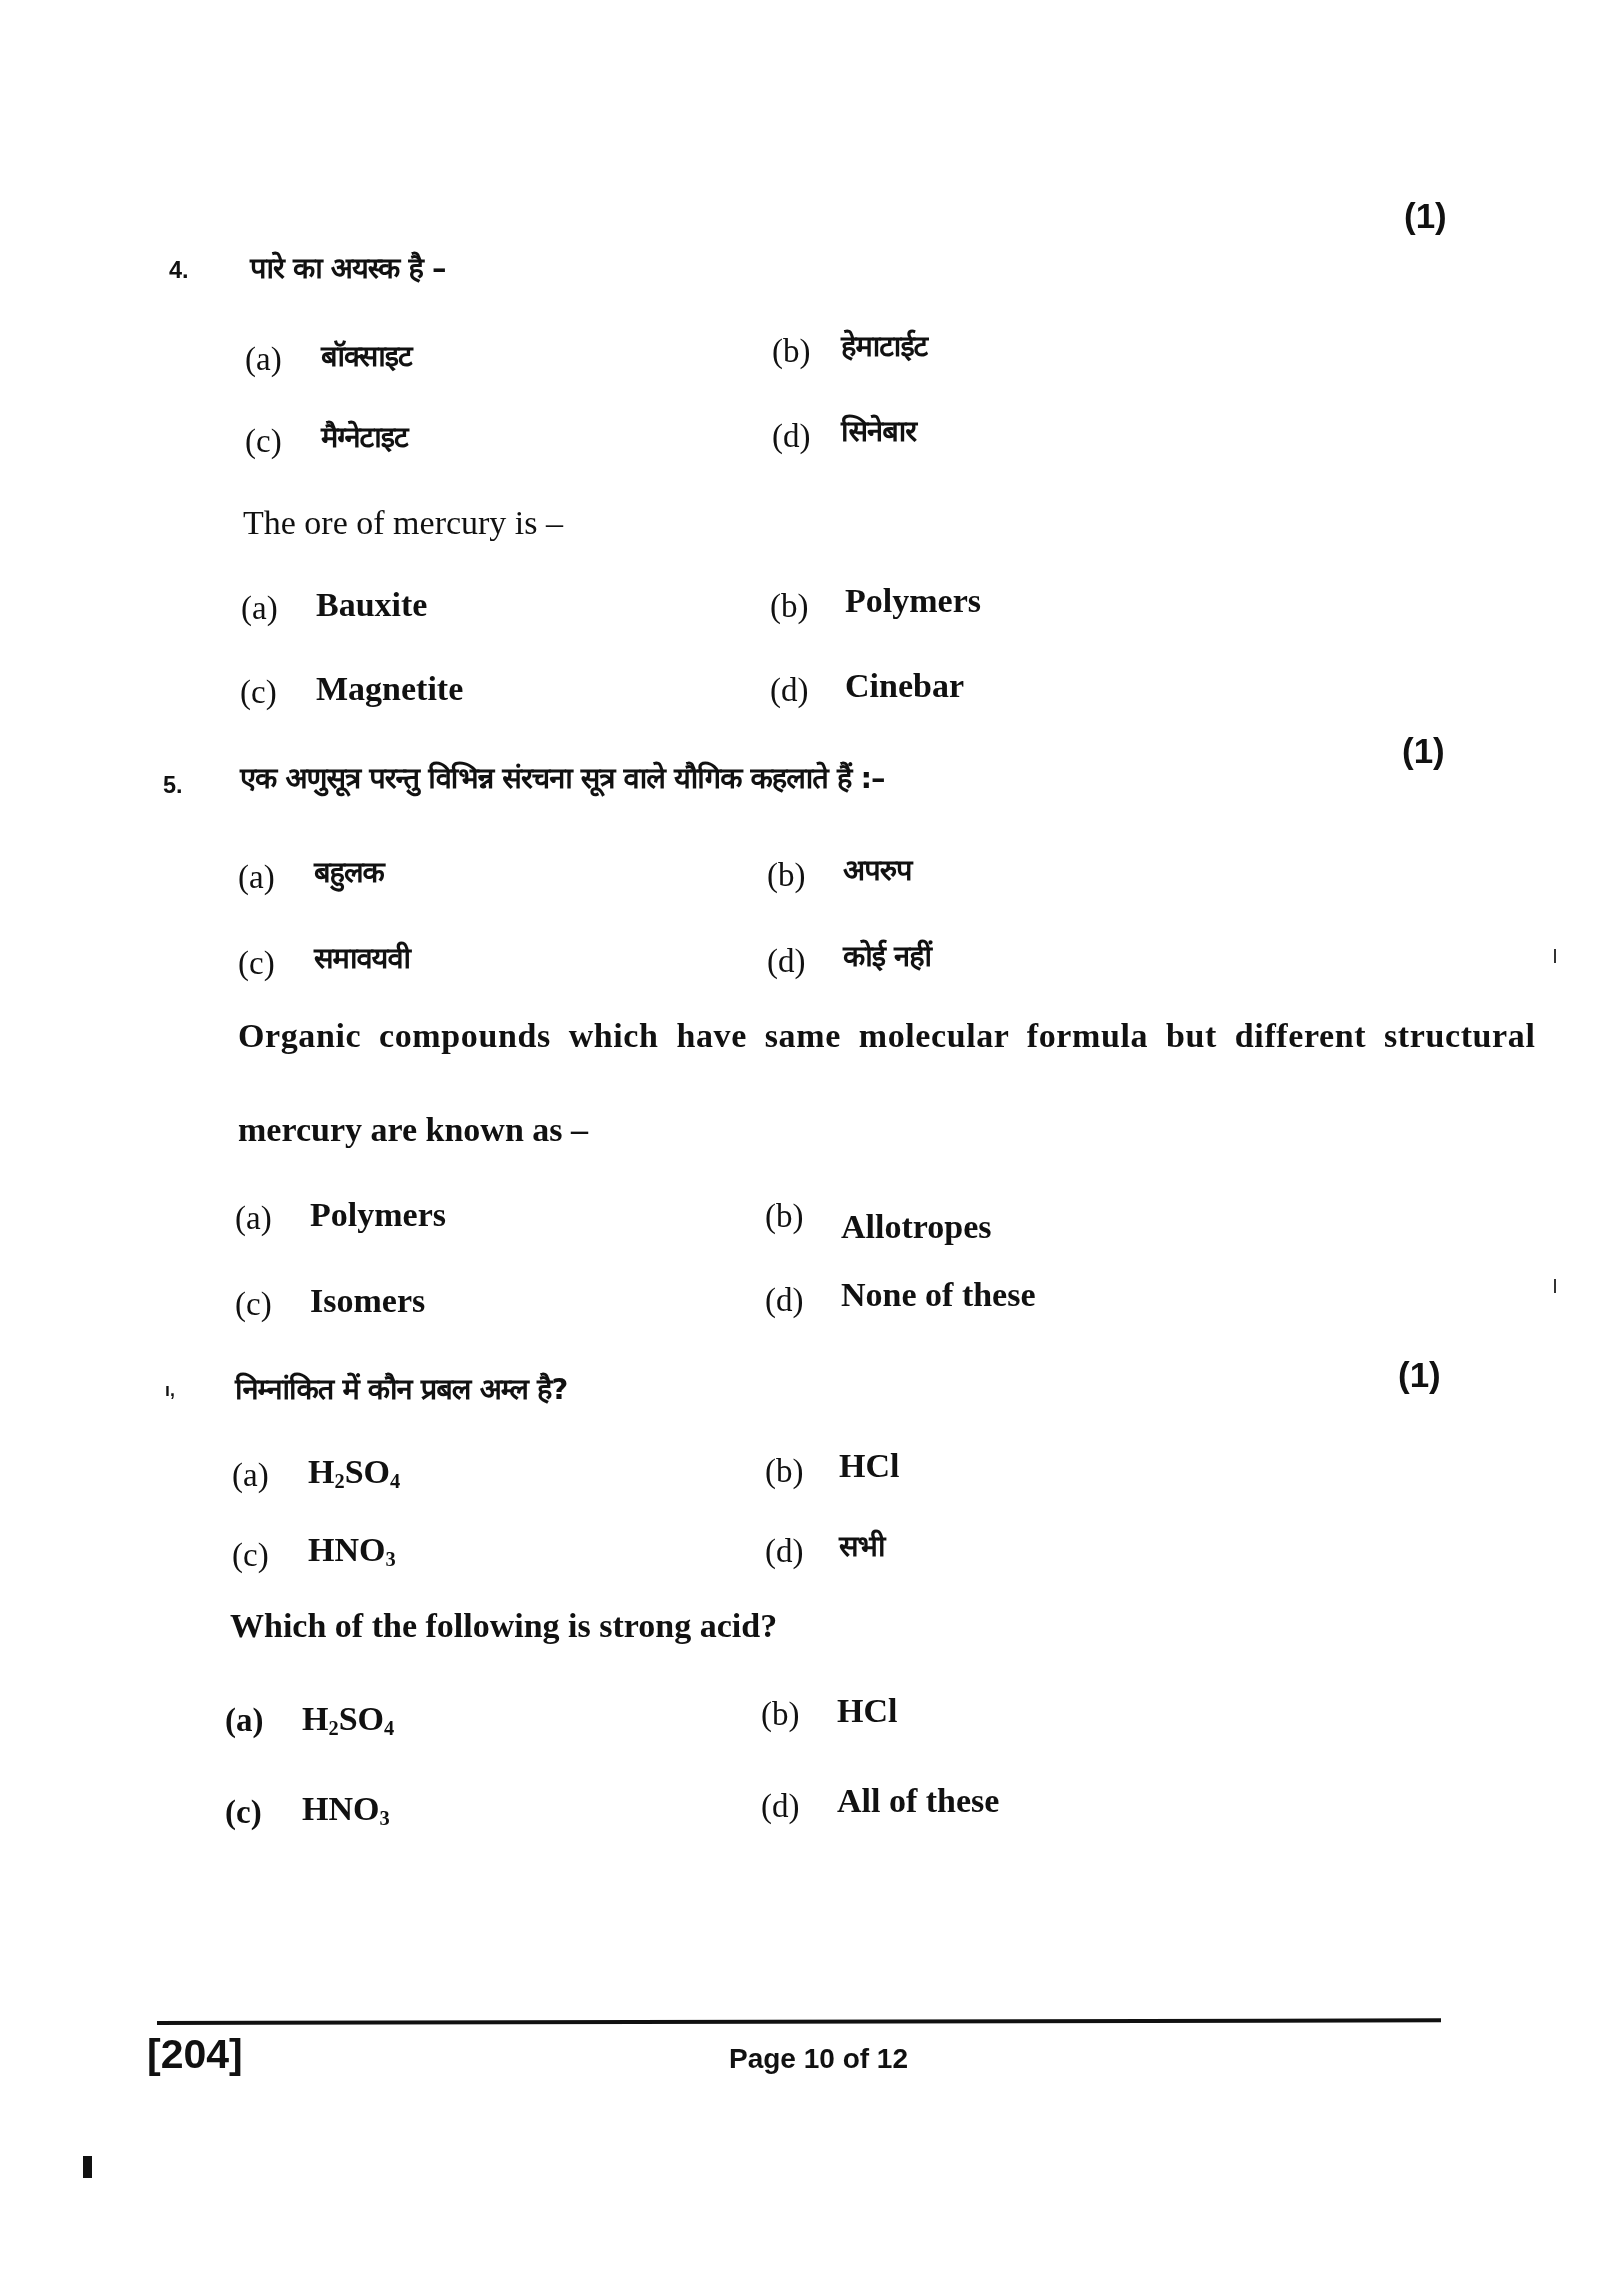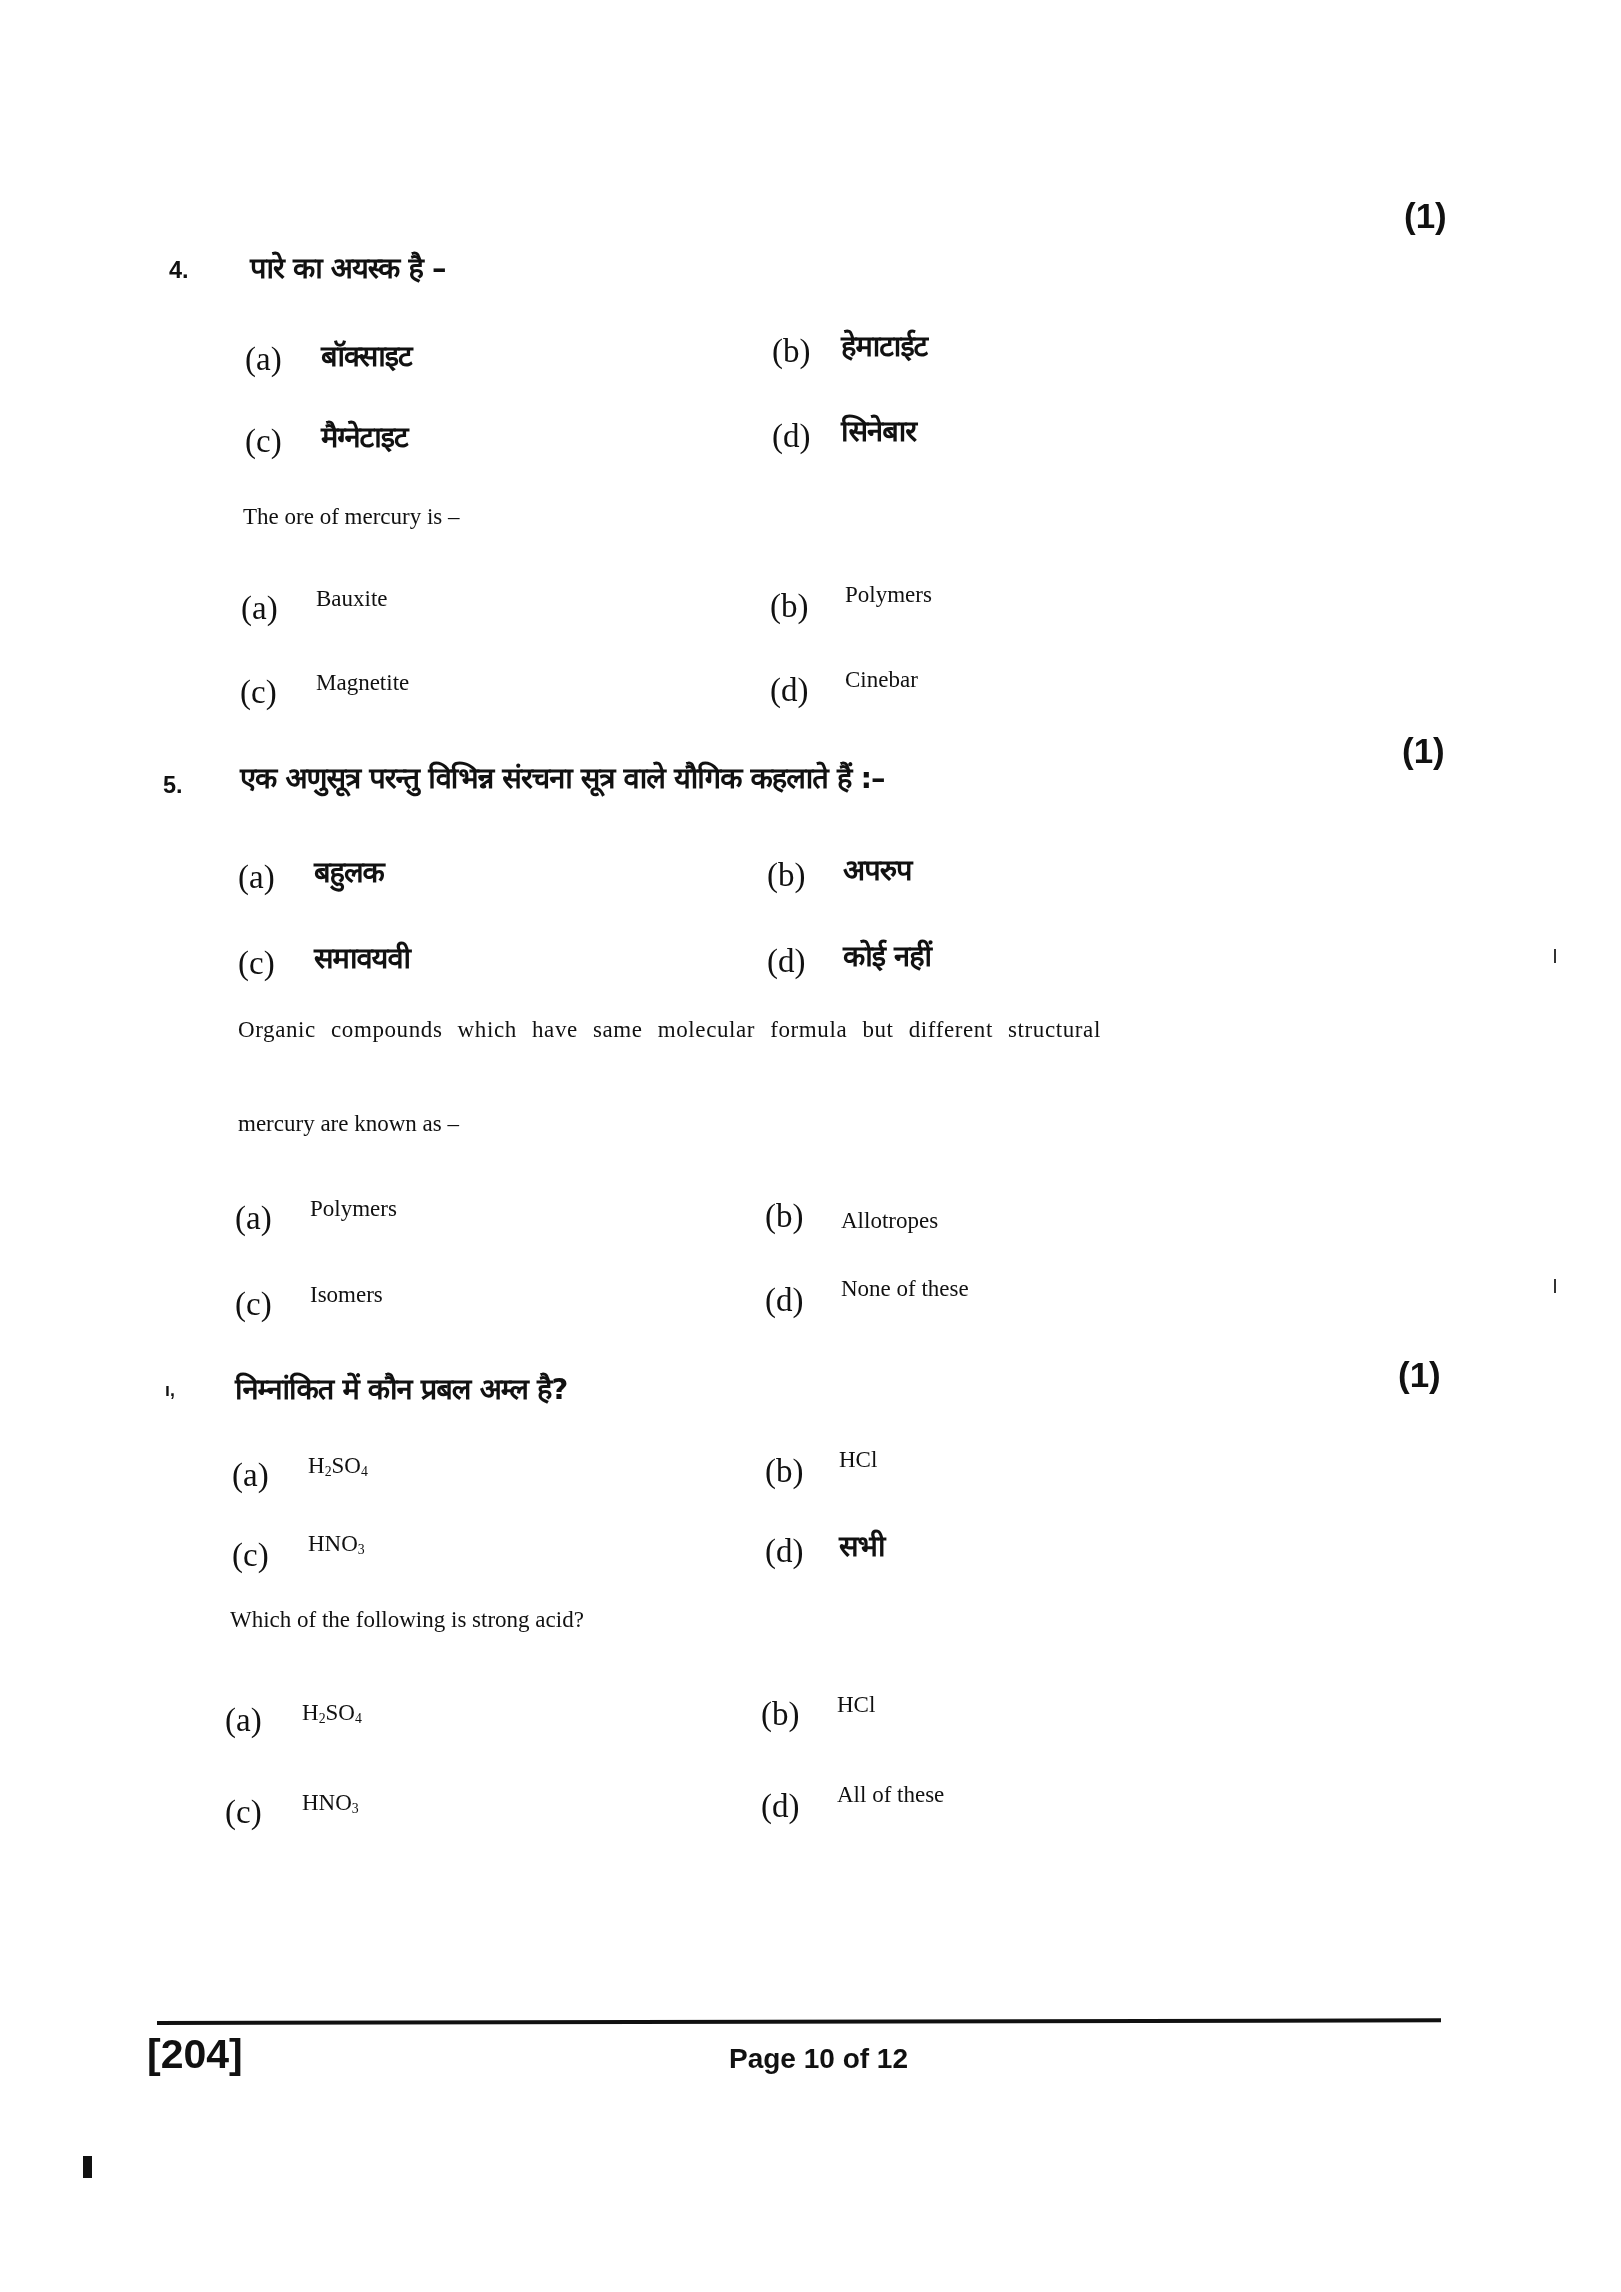--- a/index.html
+++ b/index.html
@@ -1,24 +1,24 @@
 <!DOCTYPE html>
 <html><head>
 <meta charset="utf-8">
 <style>
   html, body { margin: 0; padding: 0; background: #ffffff; }
   body { width: 1621px; height: 2293px; position: relative; overflow: hidden;
          font-family: "Liberation Serif", "DejaVu Serif", serif; color: #111; }
   .abs { position: absolute; white-space: nowrap; }
   .hi { font-family: "DejaVu Sans", "Liberation Sans", sans-serif; font-weight: bold; font-size: 29px; letter-spacing: -1px; }
-  .en { font-family: "Liberation Serif", "DejaVu Serif", serif; font-size: 23px; }
+  .en { font-family: "Liberation Serif", "DejaVu Serif", serif; font-size: 34px; }
   .lbl { font-family: "Liberation Serif", "DejaVu Serif", serif; font-size: 33px; }
   .marks { font-family: "Liberation Sans", "DejaVu Sans", sans-serif; font-weight: bold; font-size: 35px; }
   .qnum { font-family: "Liberation Sans", "DejaVu Sans", sans-serif; font-weight: bold; font-size: 23.5px; }
-  .bold { font-weight: normal; }
+  .bold { font-weight: bold; }
   sub { font-size: 0.6em; vertical-align: -0.25em; }
   .footer-line { position: absolute; left: 157px; width: 1284px; height: 3.9px; background: #111;
                  top: 2021px; transform: rotate(-0.12deg); transform-origin: left; }
   .page-num { font-family: "Liberation Sans", "DejaVu Sans", sans-serif; font-weight: bold; font-size: 28px; }
   .code { font-family: "Liberation Sans", "DejaVu Sans", sans-serif; font-weight: bold; font-size: 41px; }
   .mark-block { position: absolute; left: 83px; top: 2156px; width: 8.8px; height: 21.6px; background: #111; }
   .speck { position: absolute; width: 2px; height: 13.7px; background: #333; }
 </style>
 </head>
 <body>

